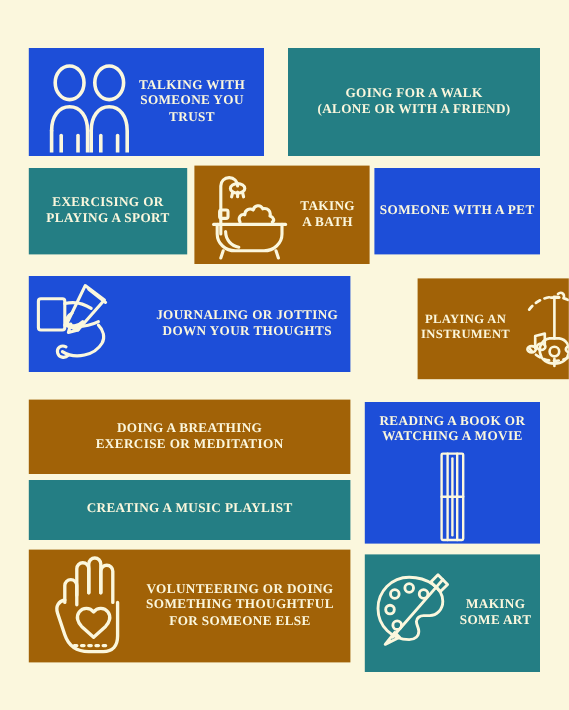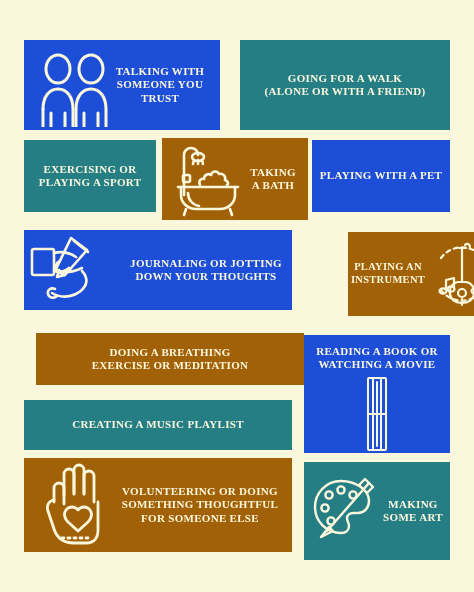--- a/index.html
+++ b/index.html
@@ -91,21 +91,21 @@
         <path d="M18 52c0 7 5 12 11 13"></path>
         <path d="M16 68l-2 6M60 68l2 6"></path>
         <path d="M30 44c-2-4 1-7 4-6 0-4 4-6 7-4 1-4 6-5 8-1 4-1 7 2 6 6 3 1 4 4 2 5"></path>
       </svg>
     </span>
     <span class="label">TAKING
 A BATH</span>
   </div>
 
   <div class="tile c-orange" style="left:312px;top:140px;width:138px;height:72px;">
-    <span class="label">PLAYING WITH A PET</span>
+    <span class="label">SOMEONE WITH A PET</span>
   </div>
 
   <div class="tile c-orange has-icon-left" style="left:24px;top:230px;width:268px;height:80px;">
     <span class="icon" style="width:96px;height:78px;">
       <svg viewBox="0 0 96 78" width="96" height="78" fill="none" stroke="#FBF7DD" stroke-width="2.6" stroke-linecap="round" stroke-linejoin="round">
         <rect x="2" y="18" width="22" height="26" rx="2"></rect>
         <path d="M24 22c8-2 16 0 22 4"></path>
         <path d="M24 40c10 2 20 1 28-3"></path>
         <path d="M41 7l16 12-22 25-10-4z"></path>
         <path d="M35 44l-8 2 2-7"></path>
@@ -135,21 +135,21 @@
         <path d="M17 44v10M17 44l8-2v10"></path>
         <ellipse cx="14" cy="55" rx="3.5" ry="2.6"></ellipse>
         <ellipse cx="22" cy="53" rx="3.5" ry="2.6"></ellipse>
         <path d="M49 44v10M49 44l8-2v10"></path>
         <ellipse cx="46" cy="55" rx="3.5" ry="2.6"></ellipse>
         <ellipse cx="54" cy="53" rx="3.5" ry="2.6"></ellipse>
       </svg>
     </span>
   </div>
 
-  <div class="tile c-green" style="left:36px;top:333px;width:268px;height:52px;">
+  <div class="tile c-green" style="left:24px;top:333px;width:268px;height:62px;">
     <span class="label">DOING A BREATHING
 EXERCISE OR MEDITATION</span>
   </div>
 
   <div class="tile c-orange" style="left:304px;top:335px;width:146px;height:118px;flex-direction:column;justify-content:flex-start;padding-top:10px;">
     <span class="label">READING A BOOK OR
 WATCHING A MOVIE</span>
     <span class="icon" style="width:34px;height:76px;margin-top:4px;">
       <svg viewBox="0 0 34 76" width="34" height="76" fill="none" stroke="#FBF7DD" stroke-width="2" stroke-linecap="round" stroke-linejoin="round">
         <rect x="8" y="2" width="18" height="72" rx="1"></rect>

